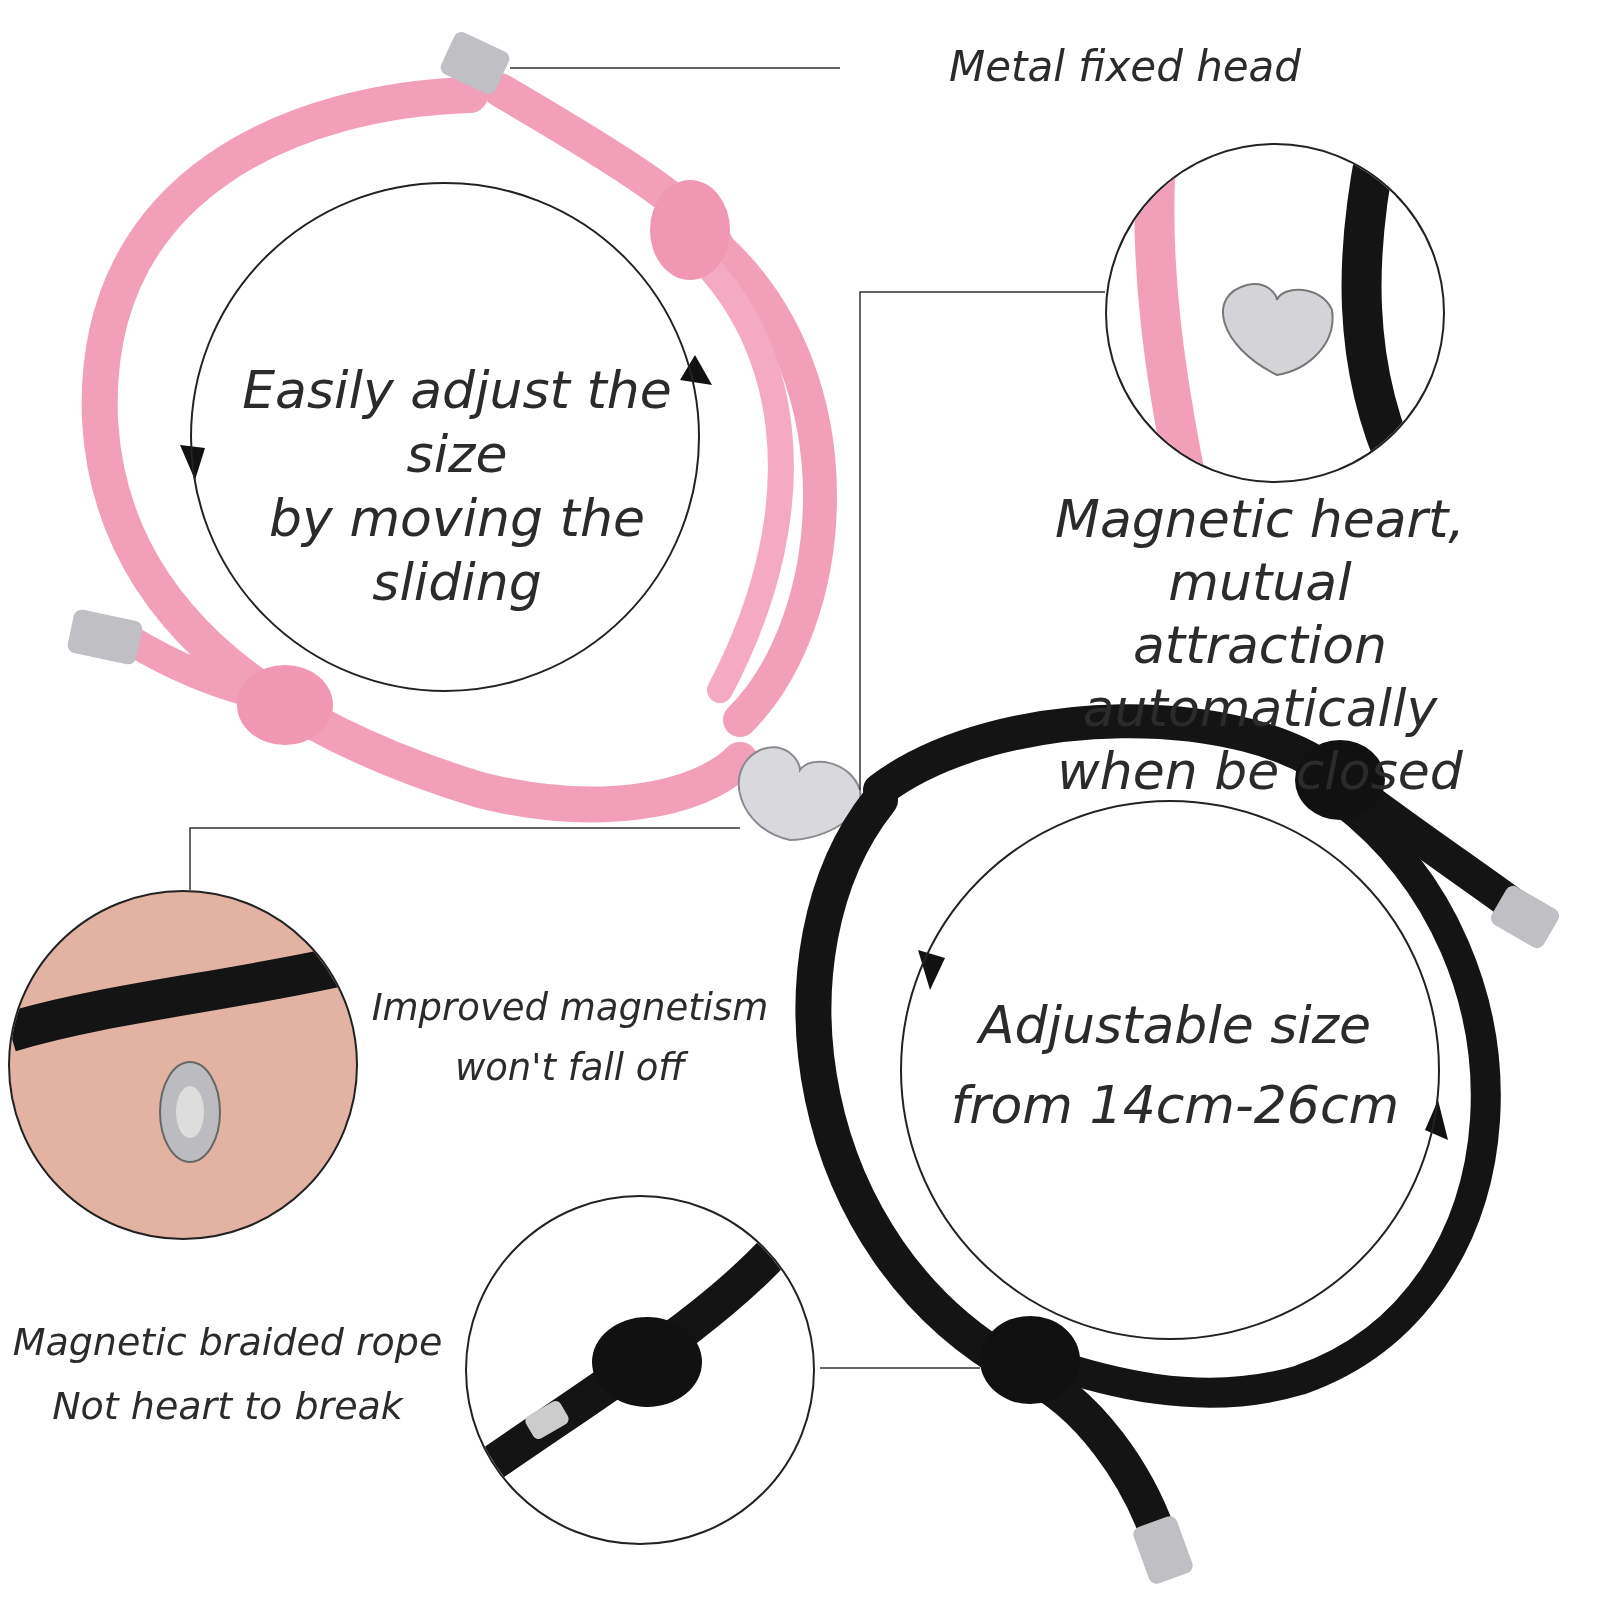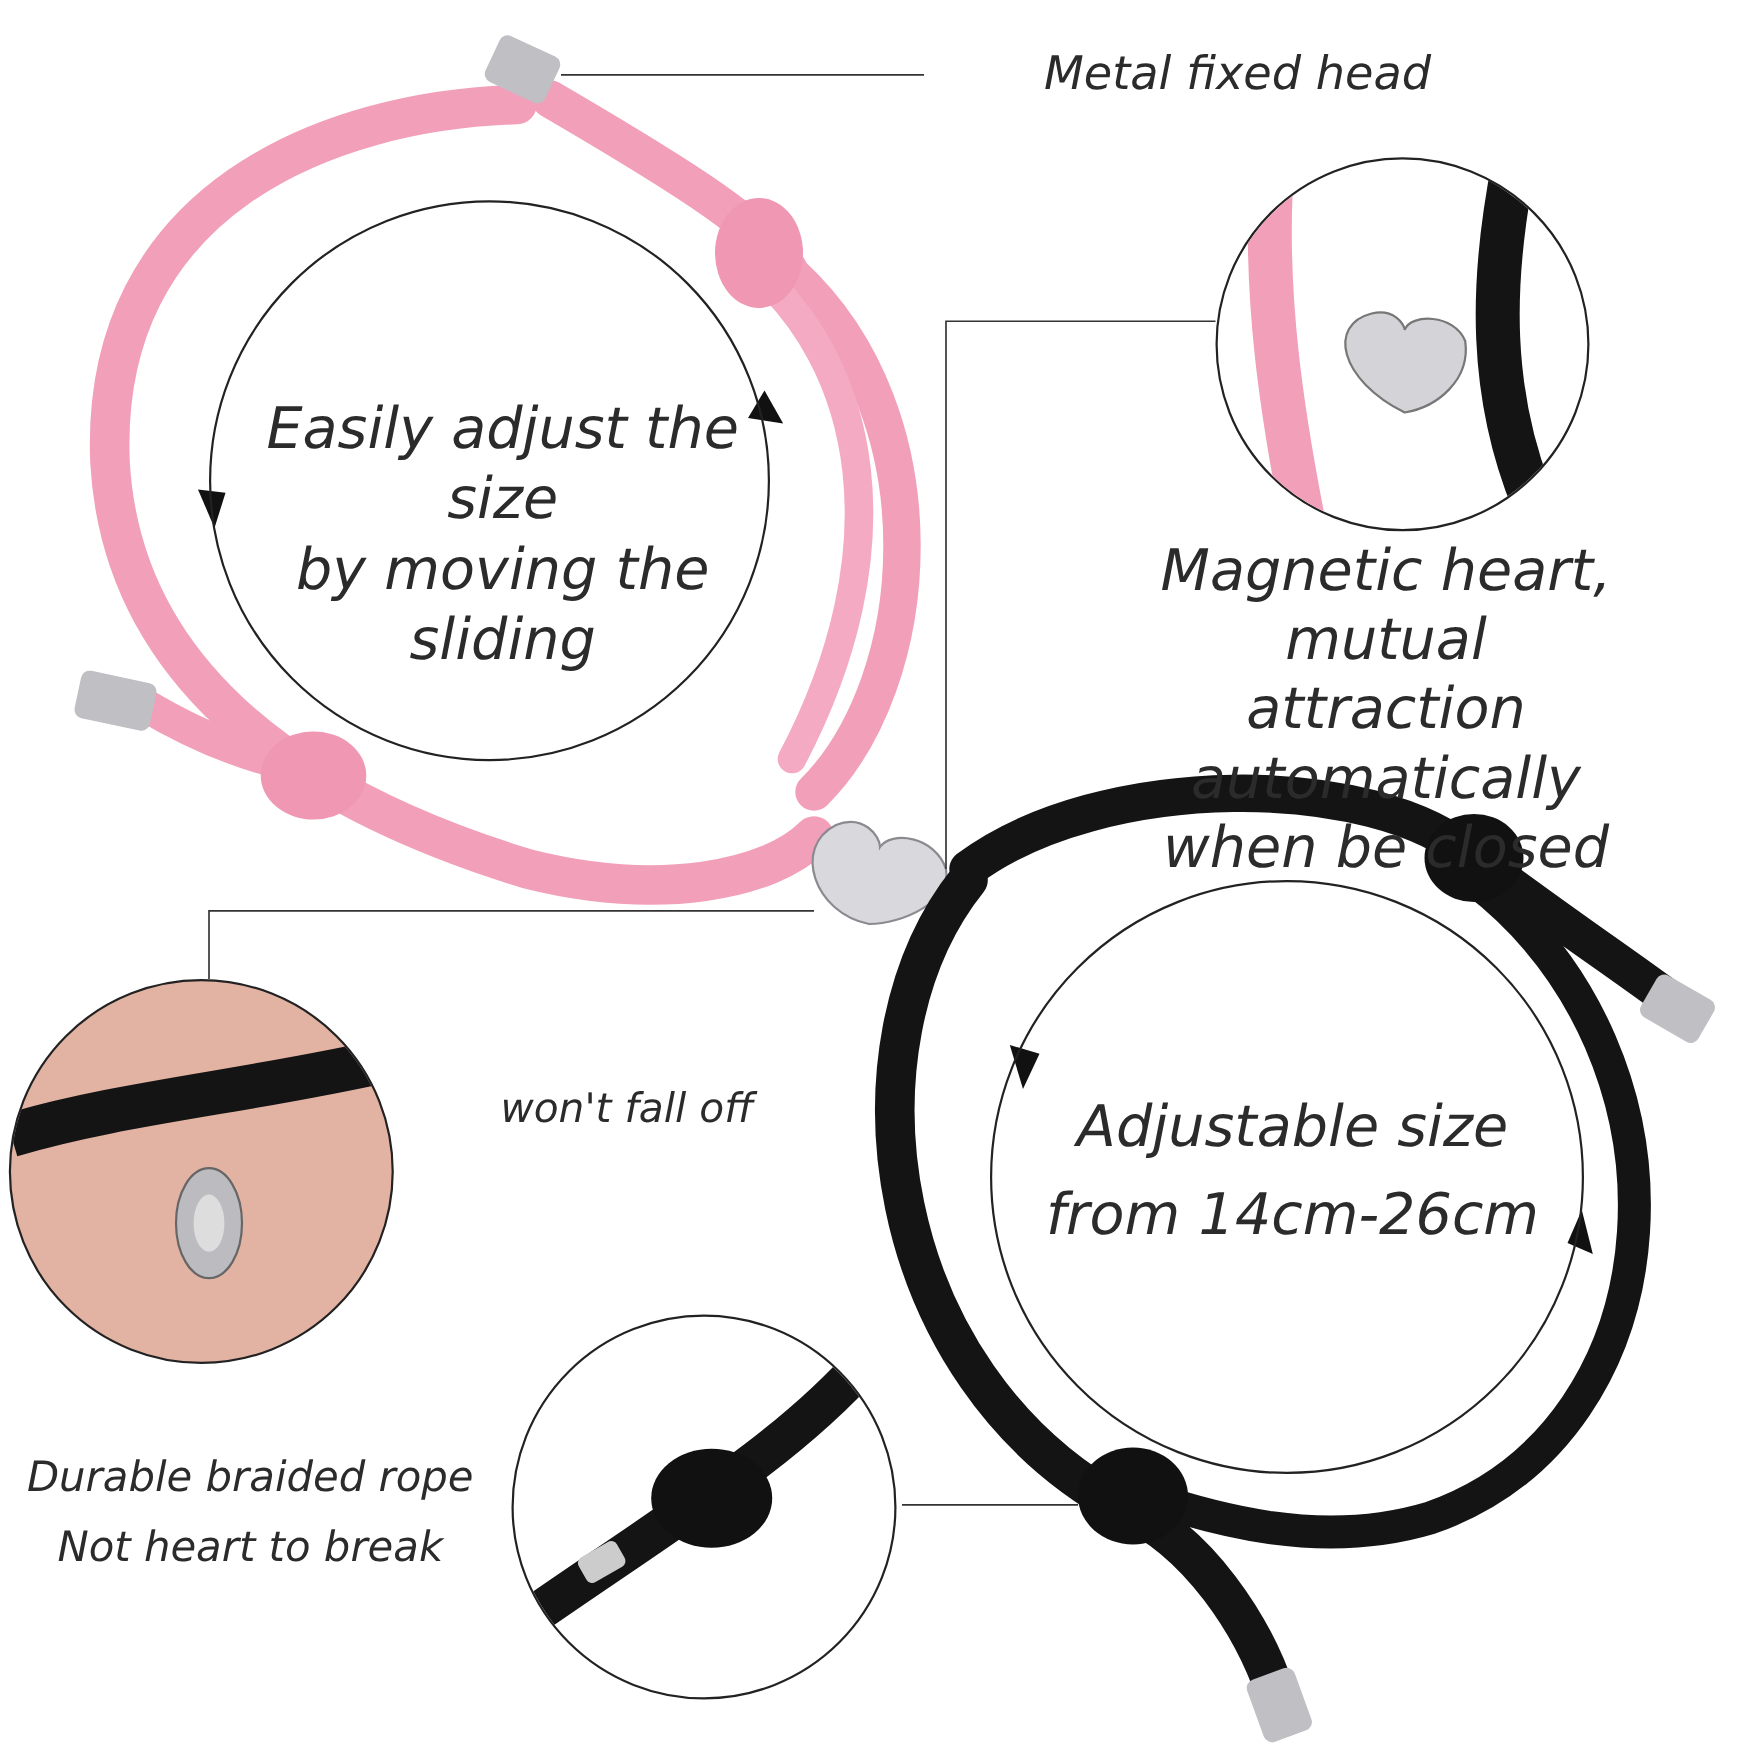--- a/index.html
+++ b/index.html
@@ -88,24 +88,25 @@
   <div>by moving the sliding</div>
 </div>
 
 <div class="abs label" style="left:980px;top:488px;width:560px;font-size:52px;line-height:63px;">
   <div>Magnetic heart, mutual</div>
   <div>attraction automatically</div>
   <div>when be closed</div>
 </div>
 
 <div class="abs label" style="left:360px;top:978px;width:420px;font-size:37px;line-height:60px;">
+  <div>Improved magnetism</div>
   <div>won't fall off</div>
 </div>
 
 <div class="abs label" style="left:915px;top:985px;width:520px;font-size:52px;line-height:80px;text-align:center;">
   <div>Adjustable size</div>
   <div>from 14cm-26cm</div>
 </div>
 
 <div class="abs label" style="left:5px;top:1310px;width:445px;font-size:38px;line-height:64px;">
-  <div>Durable braided rope</div>
+  <div>Magnetic braided rope</div>
   <div>Not heart to break</div>
 </div>
 
 </body></html>

